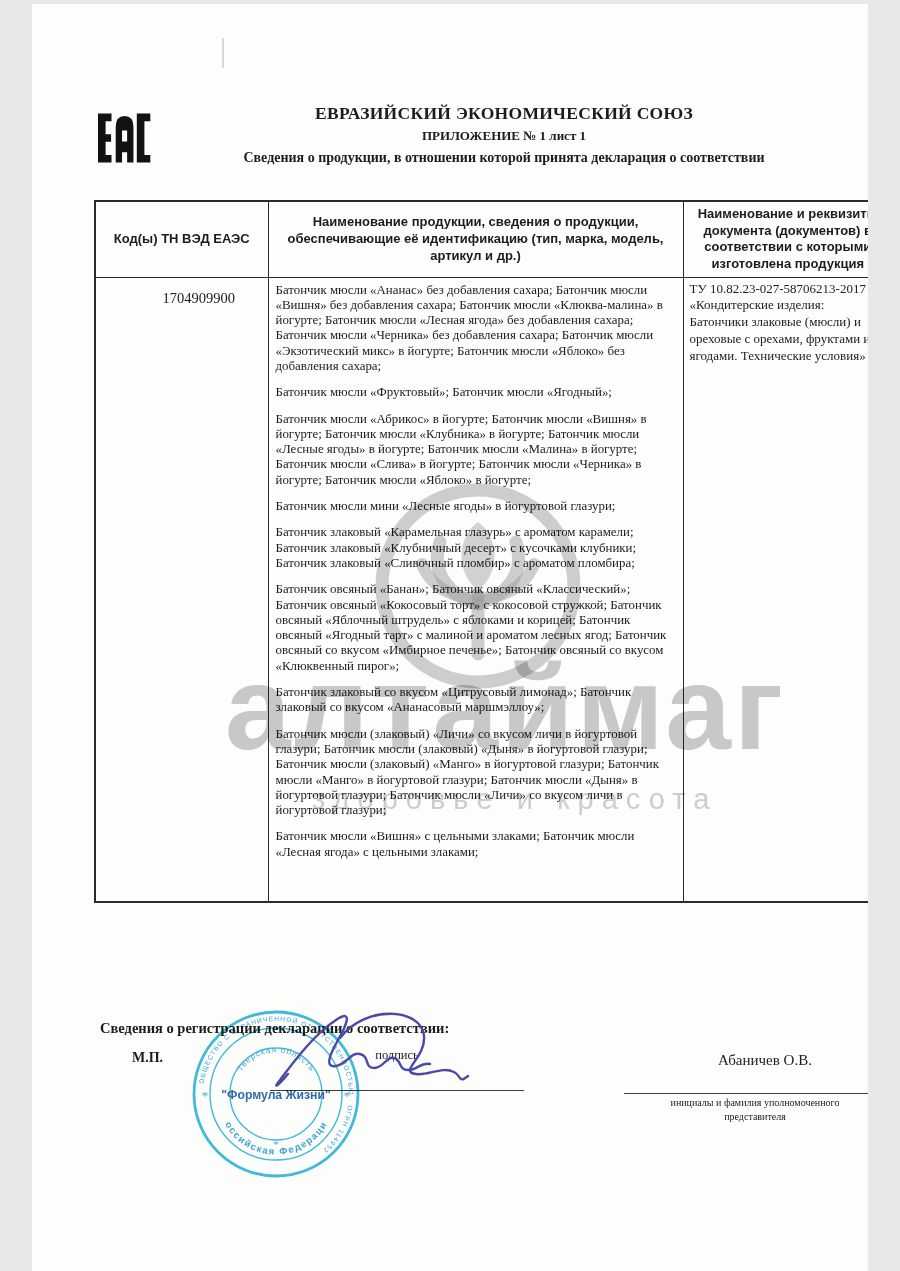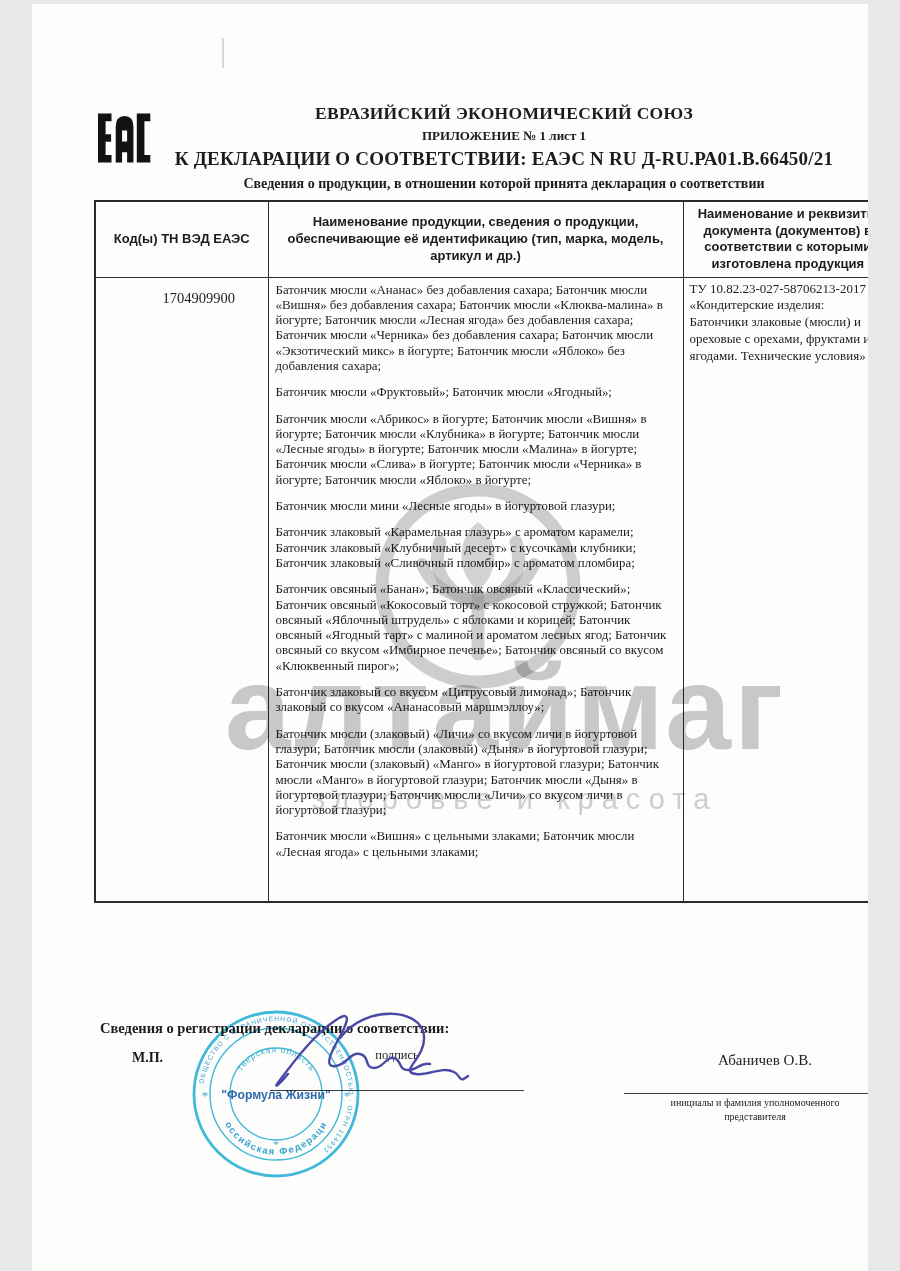--- a/index.html
+++ b/index.html
@@ -77,21 +77,20 @@
         <path d="M0,0 H16 V9 H9 V24.5 H15.5 V33.5 H9 V49 H16 V58 H0 Z"></path>
         <path fill-rule="evenodd" d="M21,58 V16 Q21,3 31.5,3 Q42,3 42,16 V58 H34.5 V46 H28.5 V58 Z M28.5,20 H34.5 V33 H28.5 Z"></path>
         <path d="M46,0 H62 V9 H55 V49 H62 V58 H46 Z"></path>
       </g>
     </svg>
   </div>
 
   <div class="header">
     <div class="h-union">ЕВРАЗИЙСКИЙ ЭКОНОМИЧЕСКИЙ СОЮЗ</div>
     <div class="h-annex">ПРИЛОЖЕНИЕ № 1 лист 1</div>
-    <div class="h-decl">К ДЕКЛАРАЦИИ О СООТВЕТСТВИИ: ЕАЭС N RU Д-RU.РА01.В.66450/21</div>
     <div class="h-sub">Сведения о продукции, в отношении которой принята декларация о соответствии</div>
   </div>
 
   <table class="doc-table">
     <colgroup>
         <col style="width:173px">
         <col style="width:415px">
         <col style="width:210px">
       </colgroup>
     <thead>

